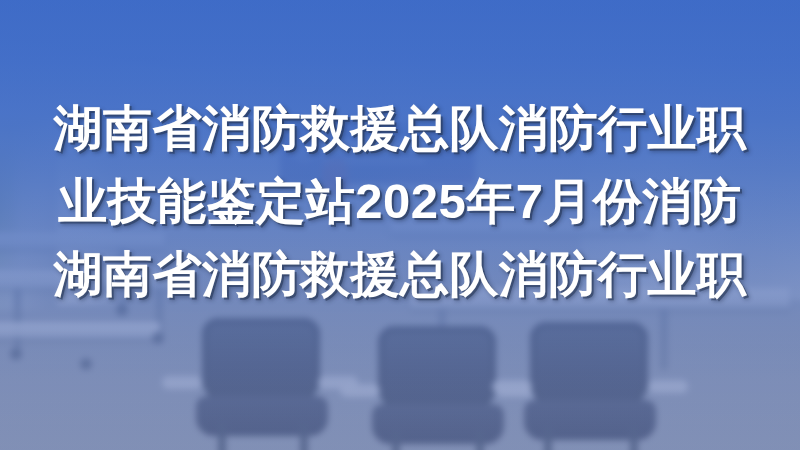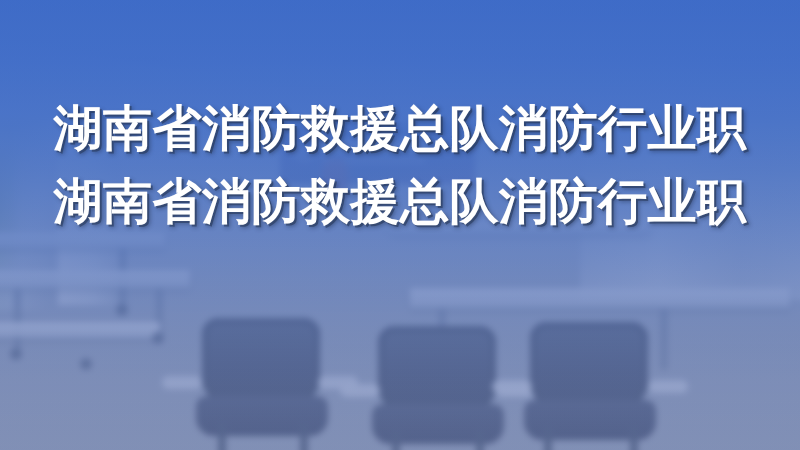--- a/index.html
+++ b/index.html
@@ -332,16 +332,17 @@
       <div class="frame-l" style="left:14px;"></div>
       <div class="frame-r" style="left:100px;"></div>
     </div>
   </div>
 
   <div class="overlay"></div>
   <div class="overlay-tint"></div>
 
   <div class="title-block">
     <div class="title-line">湖南省消防救援总队消防行业职</div>
+    <div class="title-line">业技能鉴定站2025年7月份消防</div>
     <div class="title-line">湖南省消防救援总队消防行业职</div>
   </div>
 
 </div>
 
 </body></html>

